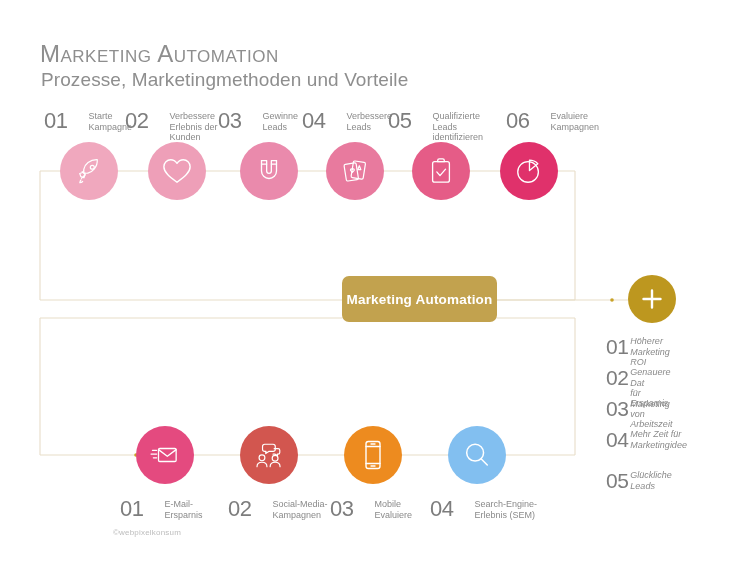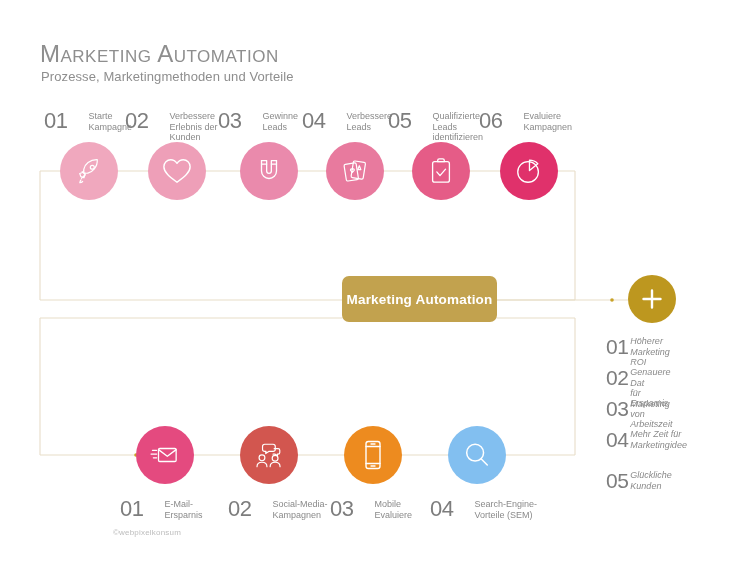--- a/index.html
+++ b/index.html
@@ -16,21 +16,21 @@
   .title{
     position:absolute;left:40px;top:40px;
     font-size:24px;letter-spacing:.5px;
     color:#8e8e8e;font-weight:400;
     font-variant:small-caps;
     font-family:"Liberation Sans", sans-serif;
     white-space:nowrap;
   }
   .subtitle{
     position:absolute;left:41px;top:69px;
-    font-size:13px;color:#8e8e8e;font-weight:400;
+    font-size:19px;color:#8e8e8e;font-weight:400;
     white-space:nowrap;letter-spacing:.1px;
   }
 
   
   .wires{position:absolute;left:0;top:0;width:750px;height:578px;}
 
   
   .steplab{
     position:absolute;display:flex;align-items:flex-start;
     white-space:nowrap;
@@ -138,21 +138,21 @@
     <span class="num">04</span>
     <span class="ltxt">Verbessere
 Leads</span>
   </div>
   <div class="steplab" style="left:388px;top:110px;">
     <span class="num">05</span>
     <span class="ltxt">Qualifizierte
 Leads
 identifizieren</span>
   </div>
-  <div class="steplab" style="left:479px;top:110px;">
+  <div class="steplab" style="left:506px;top:110px;">
     <span class="num">06</span>
     <span class="ltxt">Evaluiere
 Kampagnen</span>
   </div>
 
   <div class="node" style="left:60px;top:142px;width:58px;height:58px;background:#f0a8be;">
     <svg width="30" height="30" viewBox="0 0 32 32">
       <g fill="none" stroke="#ffffff" stroke-width="1.3" stroke-linecap="round" stroke-linejoin="round">
         <path d="M12 20c-3-3-2-9 3-13 3.2-2.6 7.5-3.3 9.8-3.2.2 2.4-.5 6.7-3.1 9.9-4 5-10 6-13 3z"></path>
         <circle cx="19.5" cy="12" r="2.1"></circle>
@@ -234,21 +234,21 @@
 Arbeitszeit</span>
   </div>
   <div class="ben" style="left:606px;top:429px;">
     <span class="bnum">04</span>
     <span class="btxt">Mehr Zeit für
 Marketingidee</span>
   </div>
   <div class="ben" style="left:606px;top:470px;">
     <span class="bnum">05</span>
     <span class="btxt">Glückliche
-Kunden</span>
+Leads</span>
   </div>
 
   <div class="node" style="left:136px;top:426px;width:58px;height:58px;background:#e44a7f;">
     <svg width="30" height="26" viewBox="0 0 32 28">
       <g fill="none" stroke="#ffffff" stroke-width="1.4" stroke-linejoin="round" stroke-linecap="round">
         <rect x="9" y="7" width="19" height="14" rx="1.4"></rect>
         <path d="M9 8.2l9.5 7.2L28 8.2"></path>
         <path d="M2.5 9h4.5M1 13h6M3.5 17h3.5"></path>
       </g>
     </svg>
@@ -298,18 +298,18 @@
 Kampagnen</span>
   </div>
   <div class="chlab" style="left:330px;top:498px;">
     <span class="num">03</span>
     <span class="ltxt">Mobile
 Evaluiere</span>
   </div>
   <div class="chlab" style="left:430px;top:498px;">
     <span class="num">04</span>
     <span class="ltxt">Search-Engine-
-Vorteile (SEM)</span>
+Erlebnis (SEM)</span>
   </div>
 
   <div class="copy">©webpixelkonsum</div>
 
 </div>
 
 </body></html>

